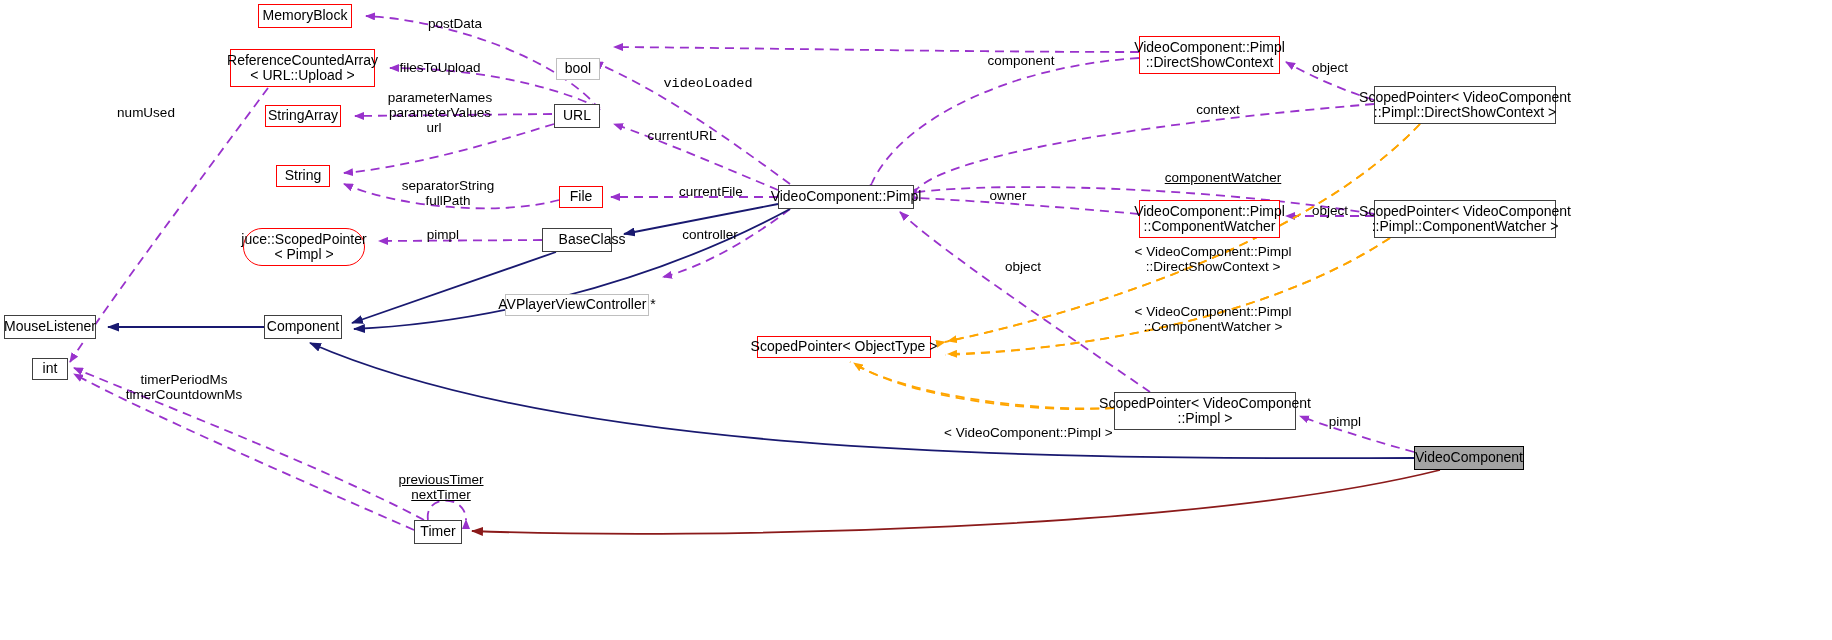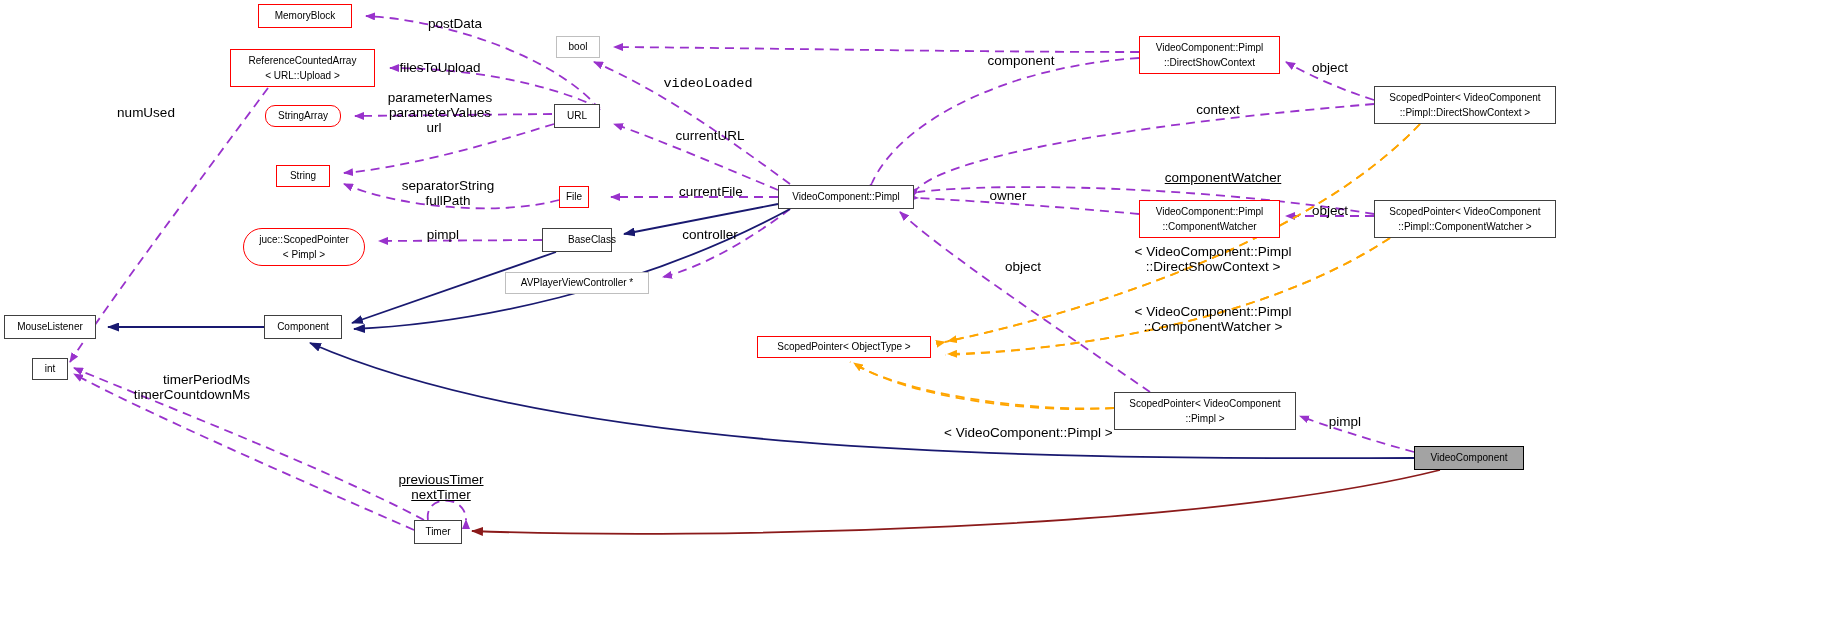--- a/index.html
+++ b/index.html
@@ -26,32 +26,33 @@
   }
   .node {
     position: absolute;
     box-sizing: border-box;
     display: flex;
     align-items: center;
     justify-content: center;
     text-align: center;
     background: #ffffff;
     border: 1px solid #404040;
-    font-size: 10px;
+    font-size: 14px;
     line-height: 15.5px;
     color: #000000;
     white-space: pre;
     letter-spacing: 0px;
     z-index: 5;
   }
   .node.red {
     border: 1px solid #ff0000;
   }
   .node.thin {
     border: 1px solid #bfbfbf;
+    margin-top: 22px;
   }
   .node.current {
     background: #a3a3a3;
     border: 1px solid #000000;
   }
   .edge-label {
     position: absolute;
     font-size: 13.5px;
     line-height: 14.5px;
     color: #000000;
@@ -168,24 +169,24 @@
   </svg>
 
   <div class="node red" style="left:258px;top:4px;width:94px;height:24px;">MemoryBlock</div>
   <div class="node thin" style="left:556px;top:36px;width:44px;height:22px;">bool</div>
   <div class="node red" style="left:230px;top:49px;width:145px;height:38px;">ReferenceCountedArray
 &lt; URL::Upload &gt;</div>
   <div class="node red" style="left:1139px;top:36px;width:141px;height:38px;">VideoComponent::Pimpl
 ::DirectShowContext</div>
   <div class="node" style="left:1374px;top:86px;width:182px;height:38px;">ScopedPointer&lt; VideoComponent
 ::Pimpl::DirectShowContext &gt;</div>
-  <div class="node red" style="left:265px;top:105px;width:76px;height:22px;border-radius:10px;">StringArray</div>
+  <div class="node red" style="left:265px;top:105px;width:76px;height:22px;">StringArray</div>
   <div class="node" style="left:554px;top:104px;width:46px;height:24px;">URL</div>
   <div class="node red" style="left:276px;top:165px;width:54px;height:22px;">String</div>
-  <div class="node red" style="left:559px;top:186px;width:30px;height:22px;">File</div>
+  <div class="node red" style="left:559px;top:186px;width:44px;height:22px;">File</div>
   <div class="node" style="left:778px;top:185px;width:136px;height:24px;">VideoComponent::Pimpl</div>
   <div class="node red" style="left:1139px;top:200px;width:141px;height:38px;">VideoComponent::Pimpl
 ::ComponentWatcher</div>
   <div class="node" style="left:1374px;top:200px;width:182px;height:38px;">ScopedPointer&lt; VideoComponent
 ::Pimpl::ComponentWatcher &gt;</div>
   <div class="node red" style="left:243px;top:228px;width:122px;height:38px;border-radius:19px;">juce::ScopedPointer
 &lt; Pimpl &gt;</div>
   <div class="node" style="left:542px;top:228px;width:70px;height:24px;padding-left:30px;">BaseClass</div>
   <div class="node thin" style="left:505px;top:272px;width:144px;height:22px;">AVPlayerViewController *</div>
   <div class="node" style="left:4px;top:315px;width:92px;height:24px;">MouseListener</div>
@@ -199,35 +200,35 @@
 
   <div class="edge-label" style="left:410px;top:17px;width:90px;">postData</div>
   <div class="edge-label" style="left:975px;top:54px;width:92px;">component</div>
   <div class="edge-label" style="left:1300px;top:61px;width:60px;">object</div>
   <div class="edge-label" style="left:385px;top:61px;width:110px;">filesToUpload</div>
   <div class="edge-label" style="left:660px;top:77px;width:96px;font-family:Liberation Mono, monospace;">videoLoaded</div>
   <div class="edge-label" style="left:380px;top:91px;width:120px;">parameterNames
 parameterValues</div>
   <div class="edge-label" style="left:1186px;top:103px;width:64px;">context</div>
   <div class="edge-label" style="left:418px;top:121px;width:32px;">url</div>
-  <div class="edge-label" style="left:665px;top:129px;width:90px;">currentURL</div>
+  <div class="edge-label" style="left:637px;top:129px;width:90px;">currentURL</div>
   <div class="edge-label" style="left:1148px;top:171px;width:150px;text-decoration:underline;">componentWatcher</div>
   <div class="edge-label" style="left:392px;top:179px;width:112px;">separatorString
 fullPath</div>
   <div class="edge-label" style="left:668px;top:185px;width:86px;">currentFile</div>
   <div class="edge-label" style="left:979px;top:189px;width:58px;">owner</div>
   <div class="edge-label" style="left:1300px;top:204px;width:60px;">object</div>
   <div class="edge-label" style="left:418px;top:228px;width:50px;">pimpl</div>
   <div class="edge-label" style="left:670px;top:228px;width:80px;">controller</div>
   <div class="edge-label" style="left:1133px;top:245px;width:160px;">&lt; VideoComponent::Pimpl
 ::DirectShowContext &gt;</div>
   <div class="edge-label" style="left:993px;top:260px;width:60px;">object</div>
   <div class="edge-label" style="left:1133px;top:305px;width:160px;">&lt; VideoComponent::Pimpl
 ::ComponentWatcher &gt;</div>
   <div class="edge-label" style="left:105px;top:106px;width:82px;">numUsed</div>
-  <div class="edge-label" style="left:118px;top:373px;width:132px;text-align:right;">timerPeriodMs
+  <div class="edge-label" style="left:118px;top:373px;width:132px;">timerPeriodMs
 timerCountdownMs</div>
   <div class="edge-label" style="left:944px;top:414px;width:160px;margin-top:12px;">&lt; VideoComponent::Pimpl &gt;</div>
   <div class="edge-label" style="left:1320px;top:415px;width:50px;">pimpl</div>
   <div class="edge-label" style="left:392px;top:473px;width:98px;text-decoration:underline;">previousTimer
 nextTimer</div>
 
 </div>
 
 </body></html>

